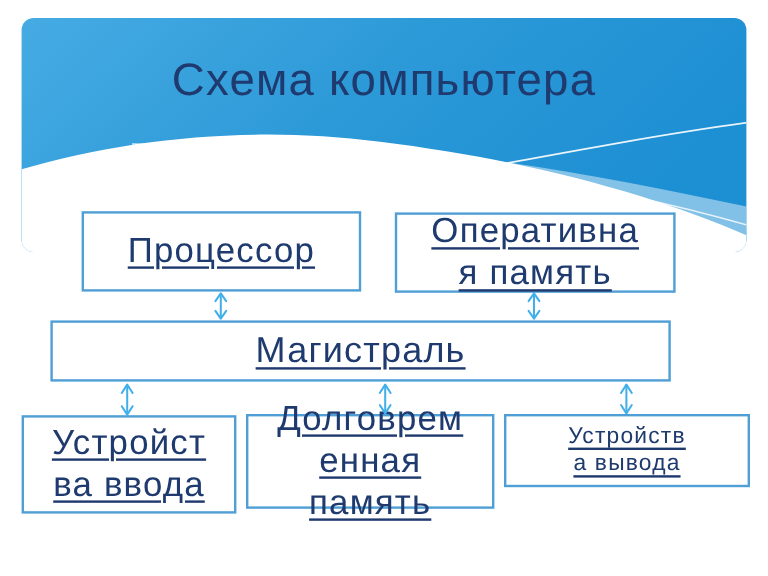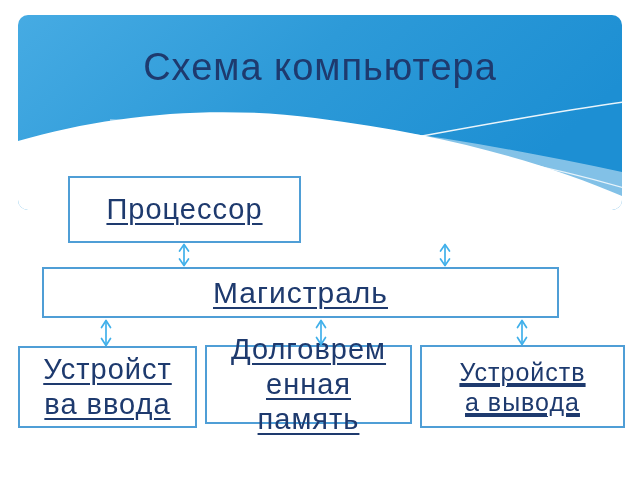--- a/index.html
+++ b/index.html
@@ -42,21 +42,21 @@
     letter-spacing:1px;
     text-decoration:underline;
     text-decoration-thickness:2px;
     text-underline-offset:4px;
   }
   #box-processor{left:68px;top:176px;width:233px;height:67px;font-size:29px;align-items:center;}
   #box-ram{left:329px;top:177px;width:234px;height:67px;font-size:29px;}
   #box-bus{left:42px;top:267px;width:517px;height:51px;font-size:30px;}
   #box-input{left:18px;top:346px;width:179px;height:82px;font-size:29px;}
   #box-storage{left:205px;top:345px;width:207px;height:79px;font-size:29px;}
-  #box-output{left:420px;top:345px;width:205px;height:83px;font-size:25px;text-decoration:underline;}
+  #box-output{left:420px;top:345px;width:205px;height:61px;font-size:19px;}
   .arrow{
     position:absolute;
     color:var(--arrow);
   }
   .arrow svg{display:block;}
   .arrow path{stroke:currentColor;fill:none;stroke-width:1.7;stroke-linecap:round;stroke-linejoin:round;}
   #arrow-processor-bus{left:177px;top:243px;}
   #arrow-ram-bus{left:438px;top:243px;}
   #arrow-bus-input{left:99px;top:319px;}
   #arrow-bus-storage{left:314px;top:319px;}
@@ -86,20 +86,24 @@
       <path d="M110 120 C330 124 500 152 624 188" stroke="#ffffff" stroke-width="1.2" fill="none" opacity="0.8"></path>
     </g>
   </svg>
 
   <h1 class="title">Схема компьютера</h1>
 
   <div class="box" id="box-processor">
     <span class="box-label">Процессор</span>
   </div>
 
+  <div class="box" id="box-ram">
+    <span class="box-label">Оперативна
+я память</span>
+  </div>
 
   <div class="box" id="box-bus">
     <span class="box-label">Магистраль</span>
   </div>
 
   <div class="box" id="box-input">
     <span class="box-label">Устройст
 ва ввода</span>
   </div>
 

